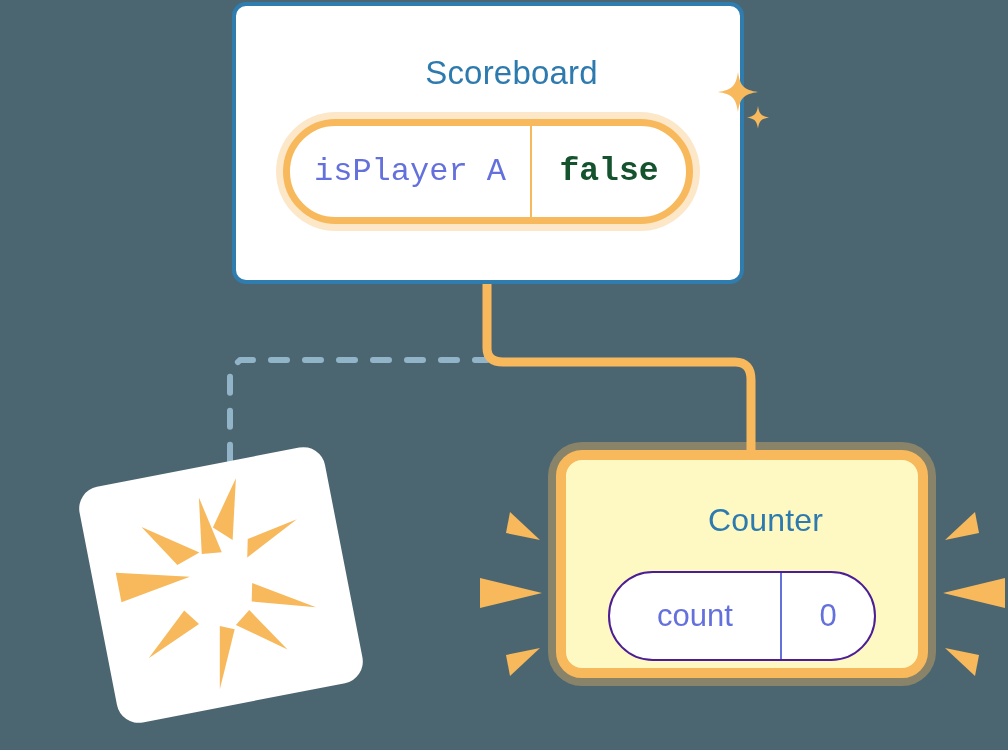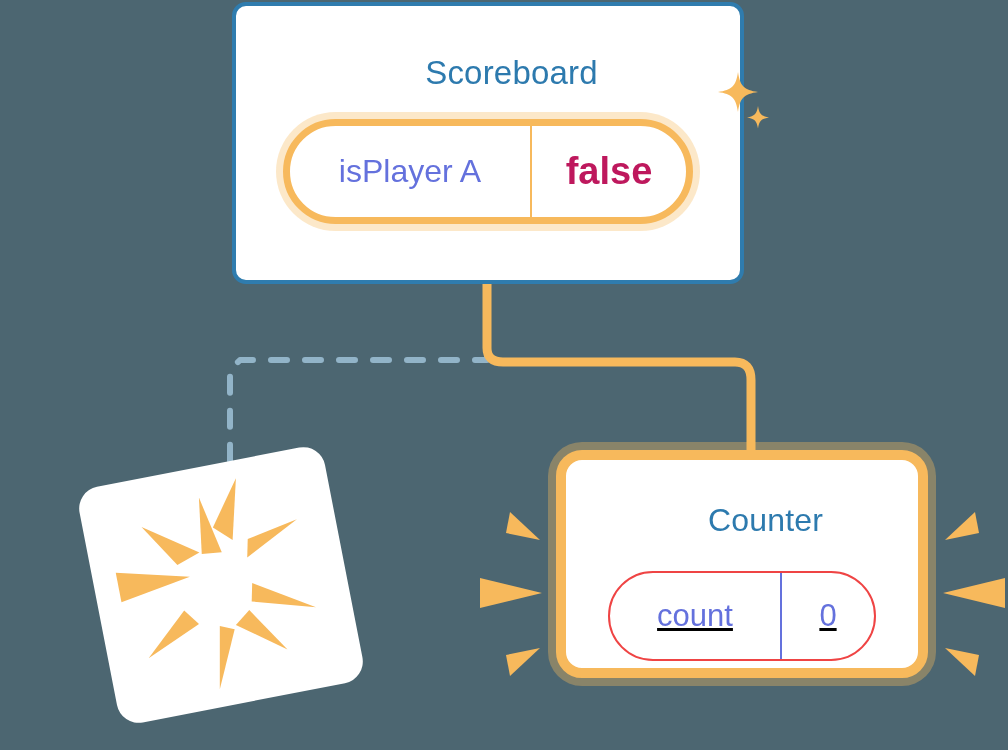--- a/index.html
+++ b/index.html
@@ -48,20 +48,21 @@
     letter-spacing: 0.2px;
     margin-top: 48px;
     padding-left: 47px;
   }
 
   
   .pill-wrap {
     position: relative;
     display: flex;
     justify-content: center;
+    font-family: Liberation Mono, monospace;
   }
 
   
   .pill-orange {
     position: relative;
     display: flex;
     align-items: stretch;
     width: 410px;
     height: 105px;
     margin-top: 27px;
@@ -78,65 +79,64 @@
     justify-content: center;
   }
   .pill-orange .pill-key {
     flex: 0 0 240px;
     border-right: 2px solid #f7b95c;
     color: #6471dd;
     font-size: 32px;
   }
   .pill-orange .pill-val {
     flex: 1 1 auto;
-    color: #be185d;
-    font-size: 38px;
+    color: #14532d;
+    font-size: 33px;
     font-weight: bold;
   }
 
   
   .sparkles {
     position: absolute;
     right: -34px;
     top: -22px;
     width: 60px;
     height: 70px;
     pointer-events: none;
   }
 
   
   .counter-card {
     position: absolute;
     left: 556px;
     top: 450px;
     width: 372px;
     height: 228px;
-    background: #ffffff;
+    background: #fef9c3;
     border: 10px solid #f7b95c;
     border-radius: 26px;
     box-sizing: border-box;
     z-index: 5;
     box-shadow: 0 0 0 8px rgba(247,185,92,0.36);
   }
   .counter-card .card-title {
     margin-top: 42px;
     font-size: 32px;
   }
   
   .pill-blue {
     display: flex;
     align-items: stretch;
     width: 268px;
     height: 90px;
     margin: 32px auto 0 auto;
-    border: 2px solid #ef4444;
+    border: 2px solid #4c1d95;
     border-radius: 48px;
     background: #ffffff;
     box-sizing: border-box;
-    text-decoration: underline;
   }
   .pill-blue .pill-key,
   .pill-blue .pill-val {
     display: flex;
     align-items: center;
     justify-content: center;
     color: #6471dd;
     font-size: 31px;
   }
   .pill-blue .pill-key {

